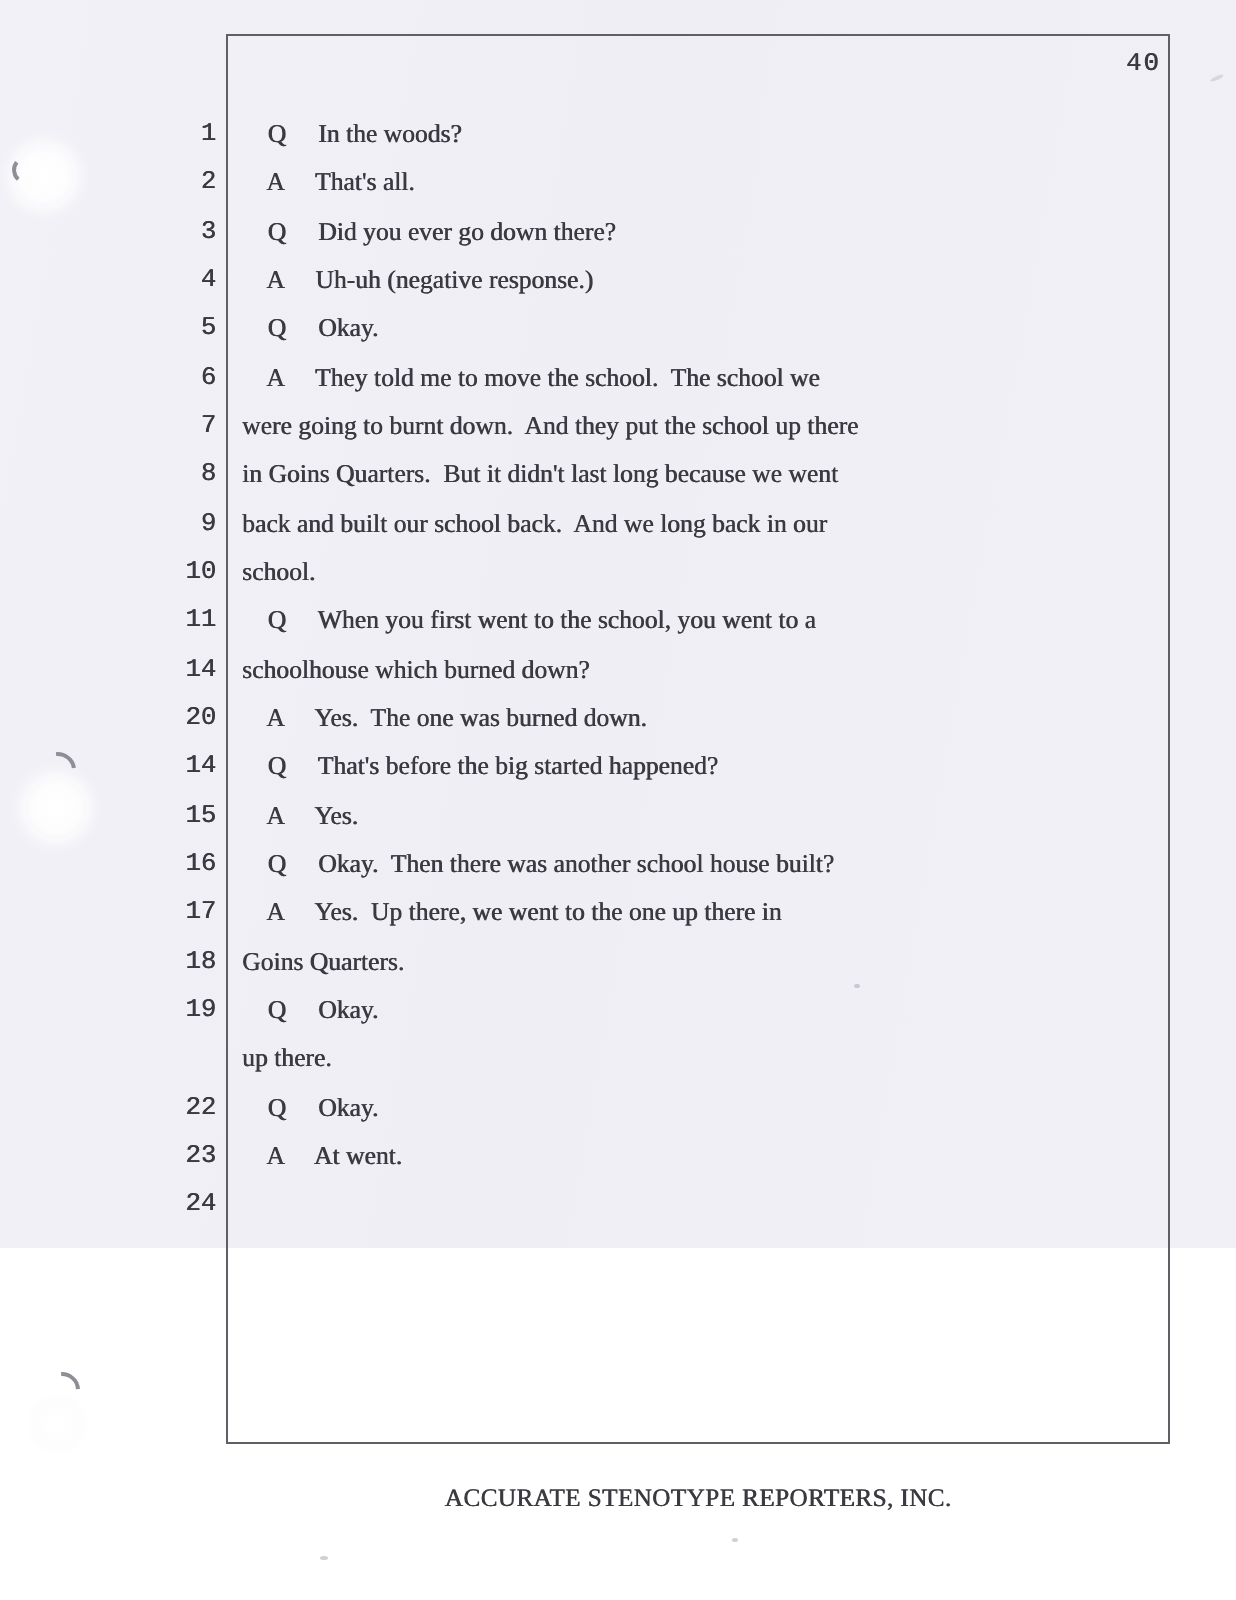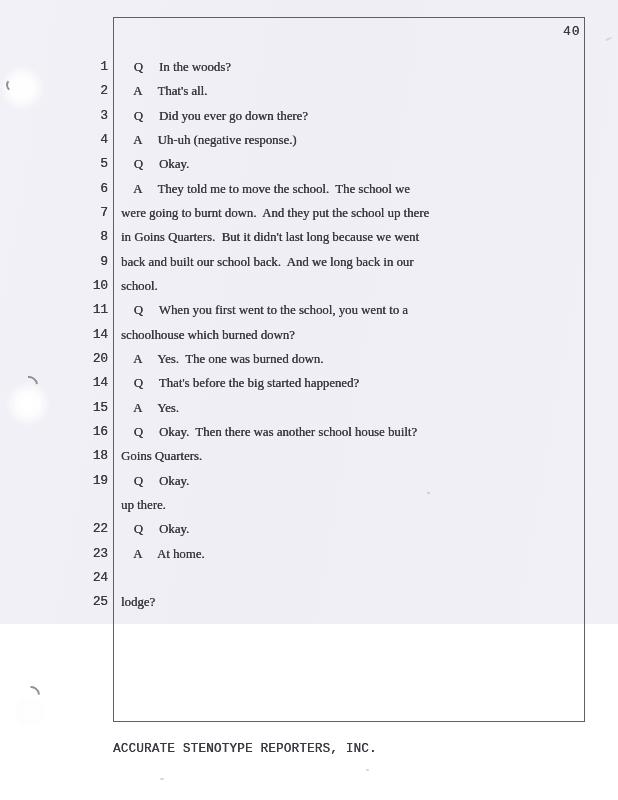--- a/index.html
+++ b/index.html
@@ -62,24 +62,25 @@
     white-space: pre;
     text-shadow: 0.3px 0 0 currentColor;
     font-family: Liberation Serif, serif;
   }
   
   .footer {
     position: absolute;
     left: 113px;
     top: 742px;
     width: 472px;
-    text-align: left;
+    text-align: center;
     font-size: 12.6px;
     letter-spacing: 0.2px;
     text-shadow: 0.3px 0 0 currentColor;
+    font-family: Liberation Serif, serif;
   }
   
   .hole {
     position: absolute;
     width: 30px;
     height: 30px;
     border-radius: 50%;
     background: radial-gradient(circle, #ffffff 0%, #fdfdfe 55%, rgba(253,253,254,0) 100%);
     box-shadow: 0 0 7px 3px rgba(255,255,255,0.85);
   }
@@ -199,20 +200,24 @@
   <div class="row">
     <span class="num">15</span>
     <span class="txt">    A     Yes.</span>
   </div>
 
   <div class="row">
     <span class="num">16</span>
     <span class="txt">    Q     Okay.  Then there was another school house built?</span>
   </div>
 
+  <div class="row">
+    <span class="num">17</span>
+    <span class="txt">    A     Yes.  Up there, we went to the one up there in</span>
+  </div>
 
   <div class="row">
     <span class="num">18</span>
     <span class="txt">Goins Quarters.</span>
   </div>
 
   <div class="row">
     <span class="num">19</span>
     <span class="txt">    Q     Okay.</span>
   </div>
@@ -222,31 +227,27 @@
     <span class="txt">up there.</span>
   </div>
 
   <div class="row">
     <span class="num">22</span>
     <span class="txt">    Q     Okay.</span>
   </div>
 
   <div class="row">
     <span class="num">23</span>
-    <span class="txt">    A     At home.</span>
+    <span class="txt">    A     At went.</span>
   </div>
 
   <div class="row">
     <span class="num">24</span>
   </div>
 
-  <div class="row">
-    <span class="num">25</span>
-    <span class="txt">lodge?</span>
-  </div>
 </div>
 
   <div class="footer">ACCURATE STENOTYPE REPORTERS, INC.</div>
 
   <div class="speck speck-1"></div>
   <div class="speck speck-2"></div>
   <div class="speck speck-3"></div>
   <div class="speck speck-4"></div>
 
 </div>

